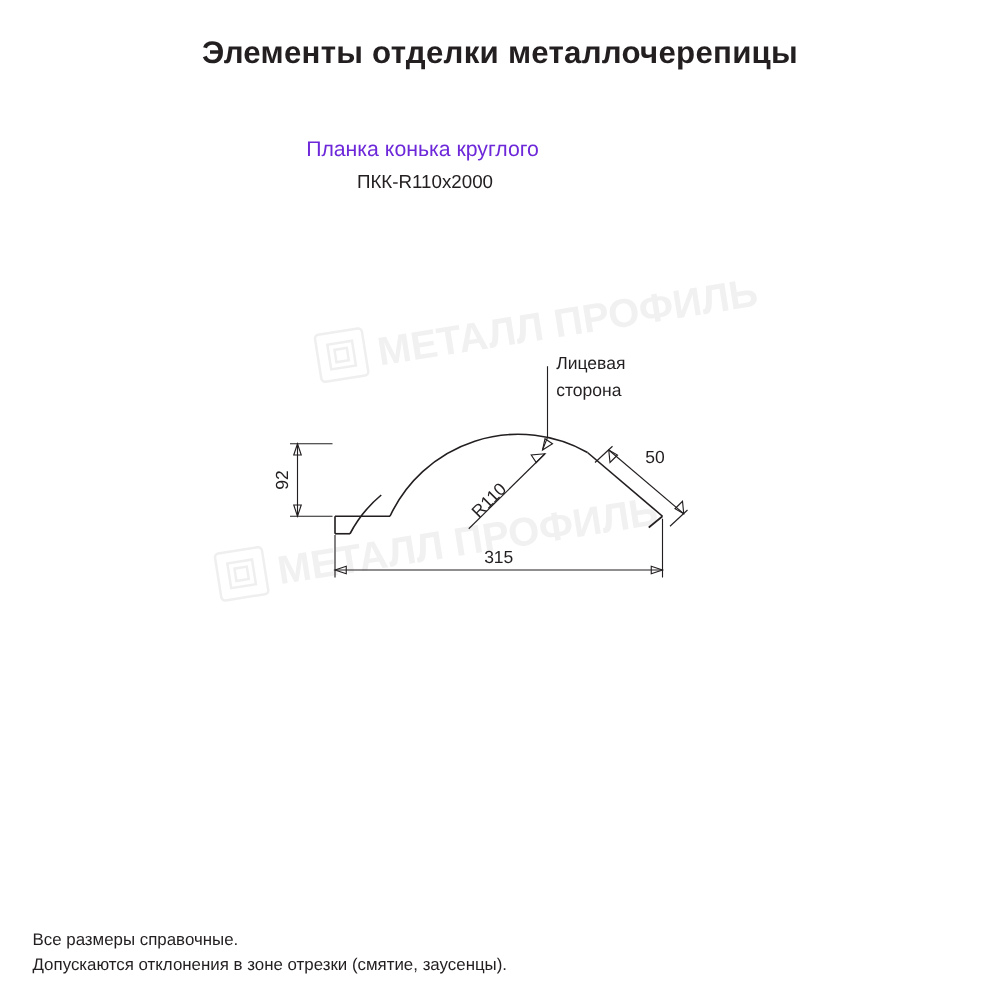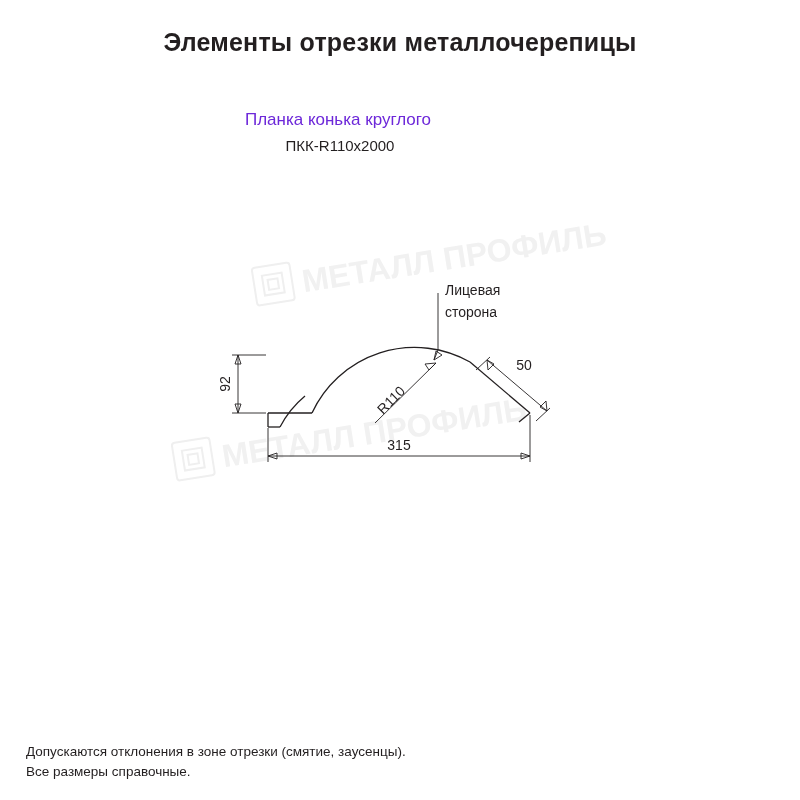--- a/index.html
+++ b/index.html
@@ -82,21 +82,21 @@
     font-family: "Liberation Sans", sans-serif;
     font-size: 14px;
     fill: #231f20;
   }
 </style>
 </head>
 <body>
 
 <div class="page">
 
-  <div class="title">Элементы отрезки металлочерепицы</div>
+  <div class="title">Элементы отделки металлочерепицы</div>
   <div class="subtitle">Планка конька круглого</div>
   <div class="code">ПКК-R110х2000</div>
 
   <div class="drawing">
     <svg width="800" height="360" viewBox="0 0 800 360">
 
       <g transform="translate(255,90) rotate(-9)">
         <g class="wm">
           <rect x="0" y="-22" width="38" height="38" rx="3"></rect>
           <path d="M9 -13 h20 v20 h-20 z"></path>
@@ -165,17 +165,17 @@
         <path class="dim" d="M 487 160 L 547 211"></path>
         <path class="dim" d="M 487 160 l 1 10 l 6 -6 z" fill="#231f20" stroke="none"></path>
         <path class="dim" d="M 547 211 l -1 -10 l -6 6 z" fill="#231f20" stroke="none"></path>
         <text class="txt" x="524" y="170" text-anchor="middle">50</text>
       </g>
 
     </svg>
   </div>
 
   <div class="footer">
+    <div>Все размеры справочные.</div>
     <div>Допускаются отклонения в зоне отрезки (смятие, заусенцы).</div>
-    <div>Все размеры справочные.</div>
   </div>
 
 </div>
 
 </body></html>

